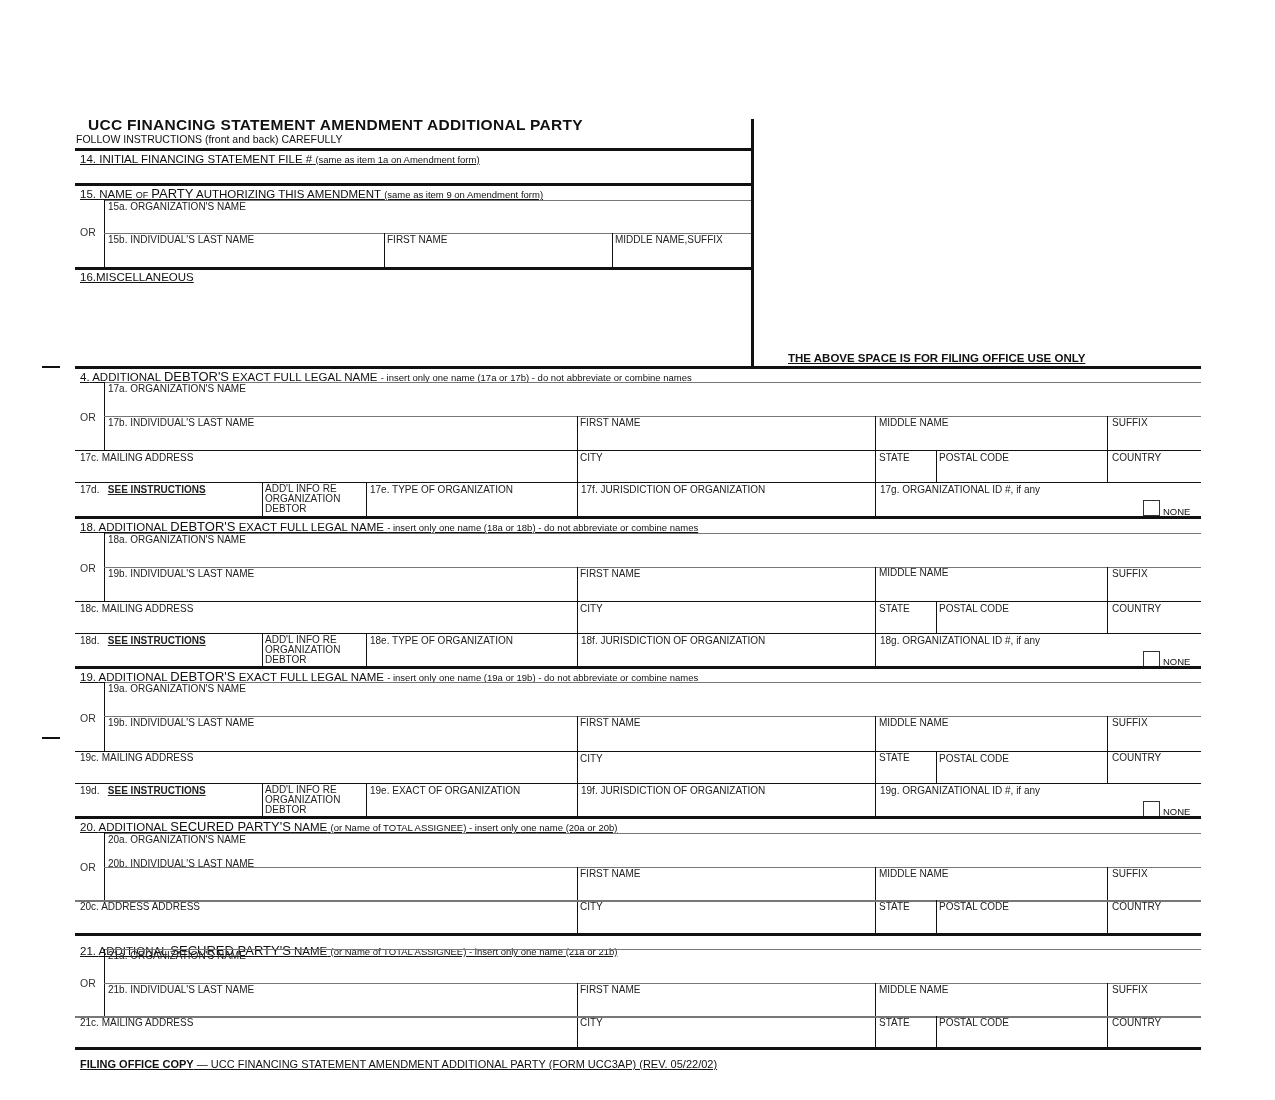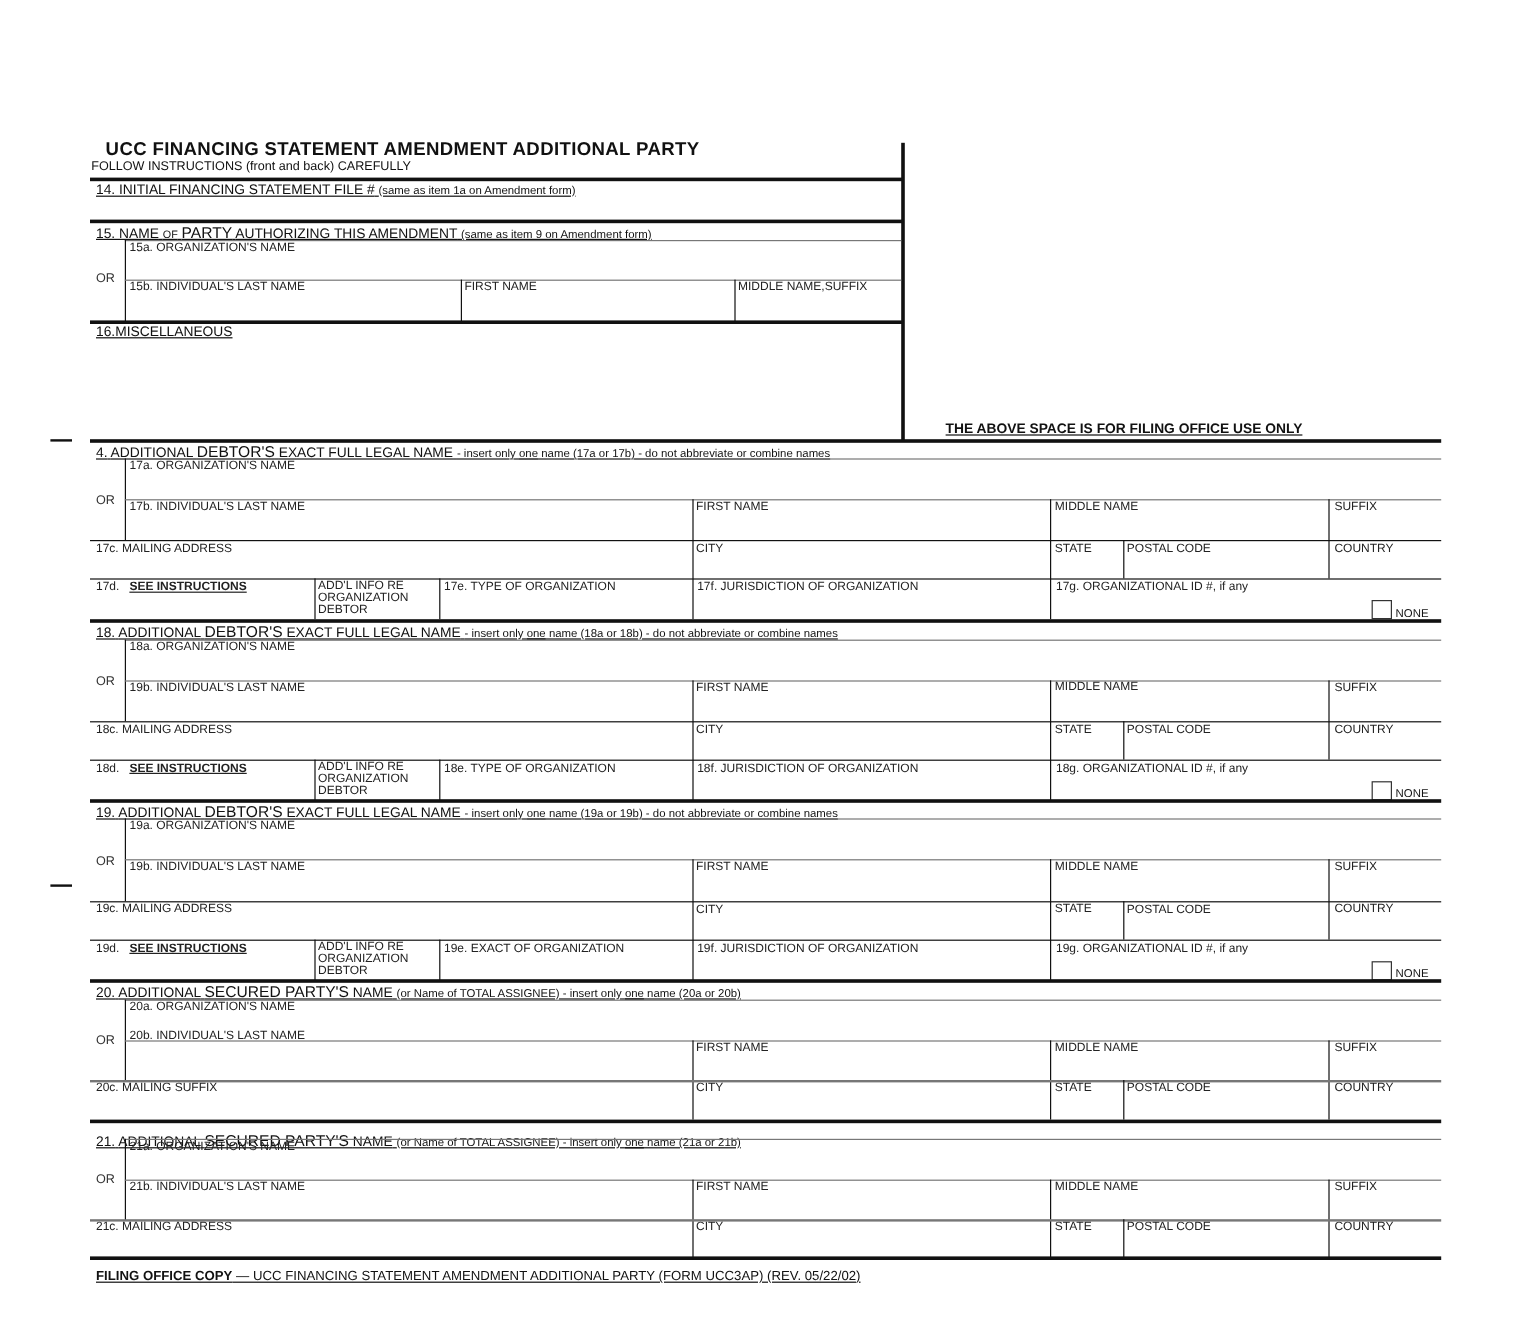--- a/index.html
+++ b/index.html
@@ -251,21 +251,21 @@
   <div class="lbl" style="left:580px;top:868px;">FIRST NAME</div>
   <div class="lbl" style="left:879px;top:868px;">MIDDLE NAME</div>
   <div class="lbl" style="left:1112px;top:868px;">SUFFIX</div>
   <div class="field" style="left:106px;top:880px;width:469px;height:19px;"></div>
   <div class="field" style="left:579px;top:880px;width:294px;height:19px;"></div>
   <div class="field" style="left:877px;top:880px;width:228px;height:19px;"></div>
   <div class="field" style="left:1109px;top:880px;width:90px;height:19px;"></div>
 
   <div class="hl gray med" style="left:75px;top:900px;width:1126px;"></div>
   <div class="vl" style="left:936px;top:900px;height:33px;"></div>
-  <div class="lbl" style="left:80px;top:901px;">20c. MAILING SUFFIX</div>
+  <div class="lbl" style="left:80px;top:901px;">20c. ADDRESS ADDRESS</div>
   <div class="lbl" style="left:580px;top:901px;">CITY</div>
   <div class="lbl" style="left:879px;top:901px;">STATE</div>
   <div class="lbl" style="left:939px;top:901px;">POSTAL CODE</div>
   <div class="lbl" style="left:1112px;top:901px;">COUNTRY</div>
   <div class="field" style="left:78px;top:914px;width:497px;height:17px;"></div>
   <div class="field" style="left:579px;top:914px;width:294px;height:17px;"></div>
   <div class="field" style="left:877px;top:914px;width:57px;height:17px;"></div>
   <div class="field" style="left:938px;top:914px;width:167px;height:17px;"></div>
   <div class="field" style="left:1109px;top:914px;width:90px;height:17px;"></div>
 </div>

